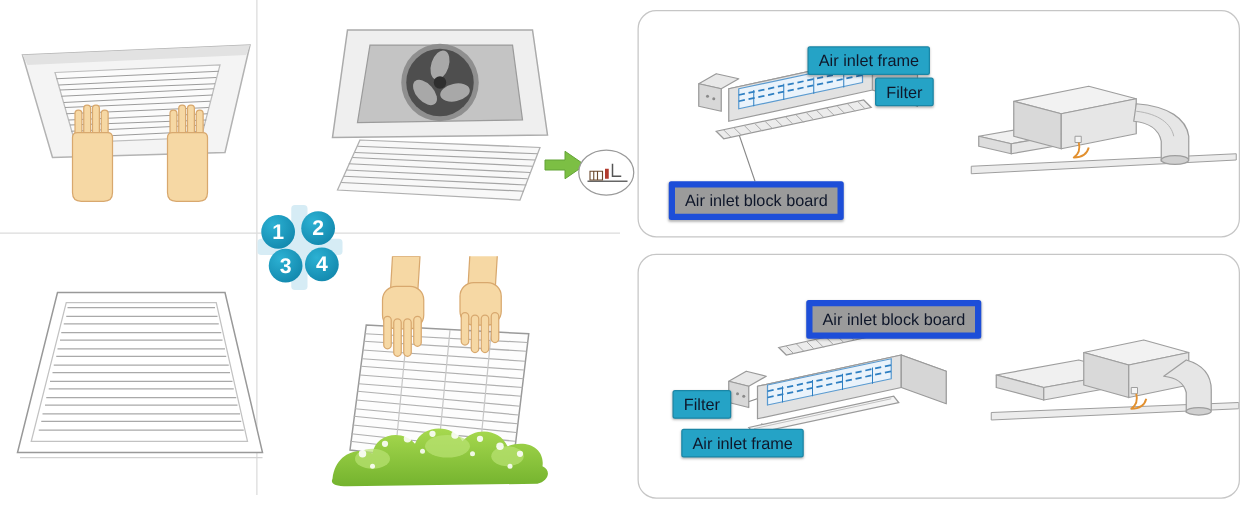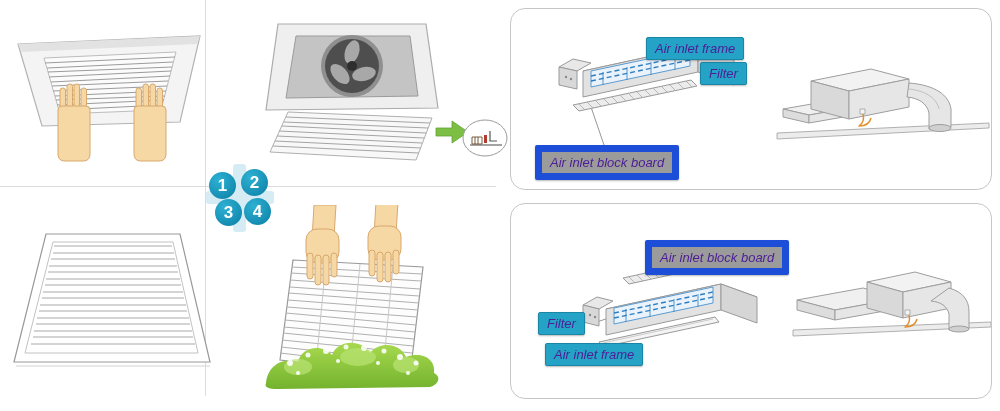--- a/index.html
+++ b/index.html
@@ -22,25 +22,25 @@
 
   .illus { position:absolute; }
   .illus svg { display:block; }
 
   .panel { position:absolute; left:510px; width:482px; background:#fff;
            border:1px solid #c6c6c6; border-radius:15px; }
   .panel.top { top:8px; height:182px; }
   .panel.bottom { top:203px; height:196px; }
   .panel svg.scene { position:absolute; left:0; top:0; }
 
-  .label { position:absolute; color:#4c1d95; font-size:13px; line-height:17px;
+  .label { position:absolute; color:#0f172a; font-size:13px; line-height:17px;
            padding:2px 8px; border-radius:2px; white-space:nowrap;
-           box-shadow:0 1px 2px rgba(0,0,0,.28);font-style:italic; }
+           box-shadow:0 1px 2px rgba(0,0,0,.28); }
   .label.teal { background:#25a3c6; border:1px solid #1a86a6; }
-  .label.gray { background:#9b9b9b; border:7px solid #1d4ed8; }
+  .label.gray { background:#9b9b9b; border:5px solid #1d4ed8; }
 </style>
 </head>
 <body>
 
 <div class="stage">
 
   <div class="qline v"></div>
   <div class="qline h"></div>
 
   <div class="illus" style="left:8px; top:22px;">

